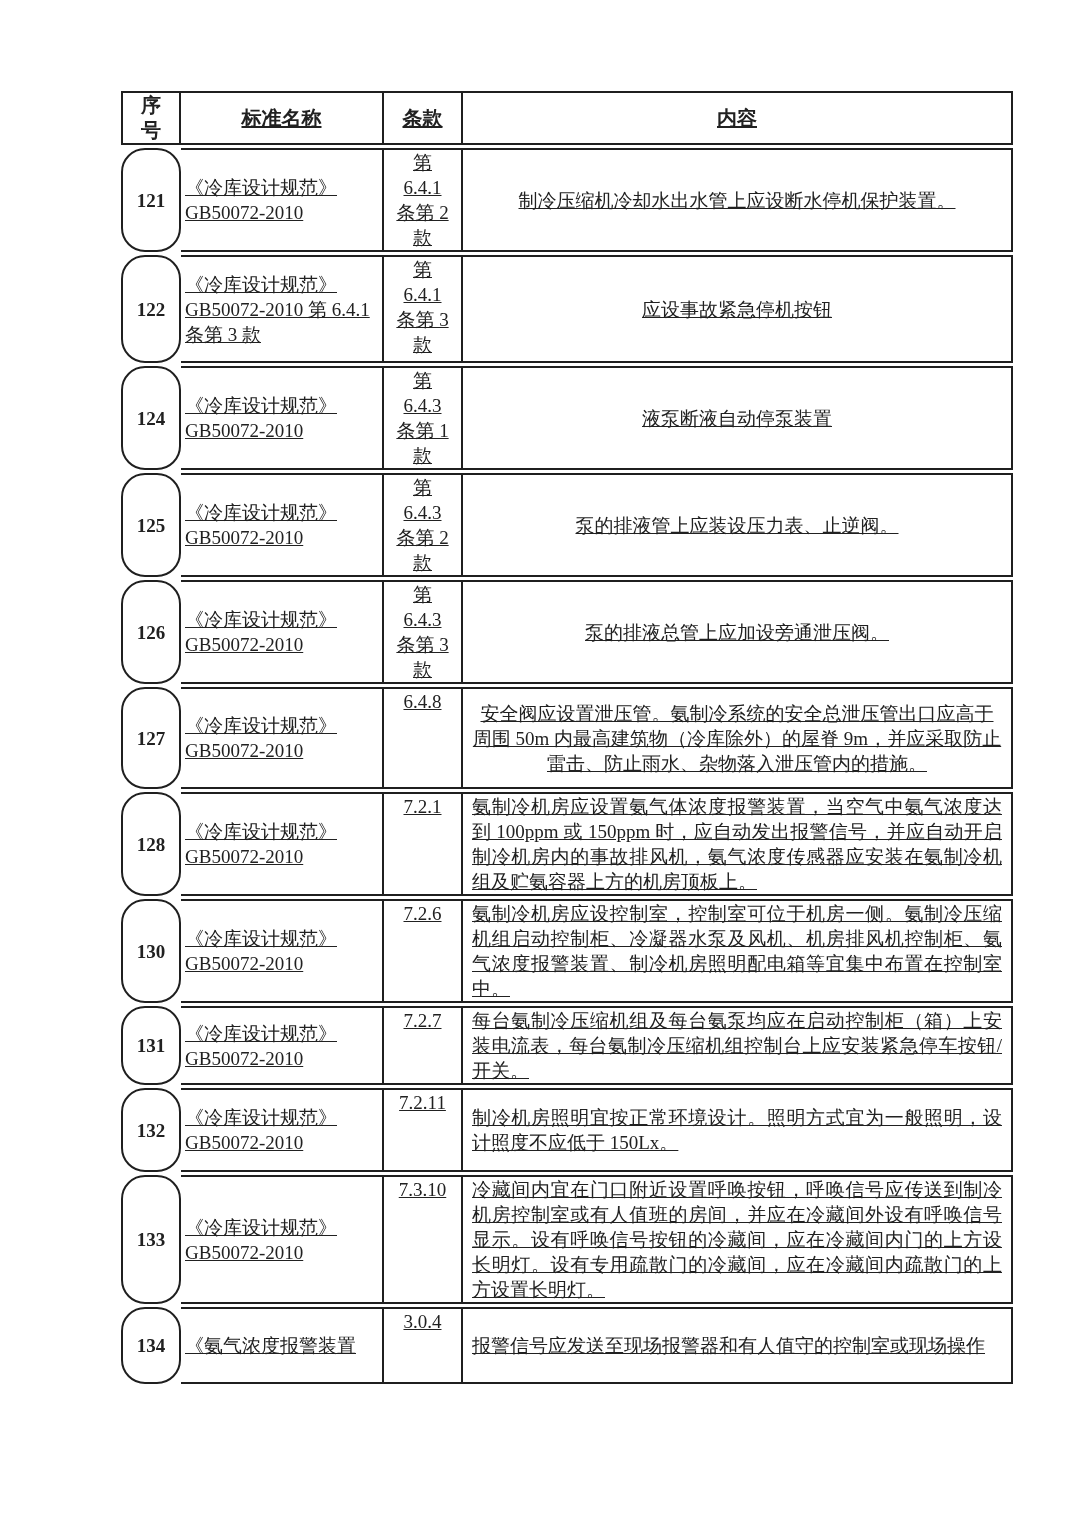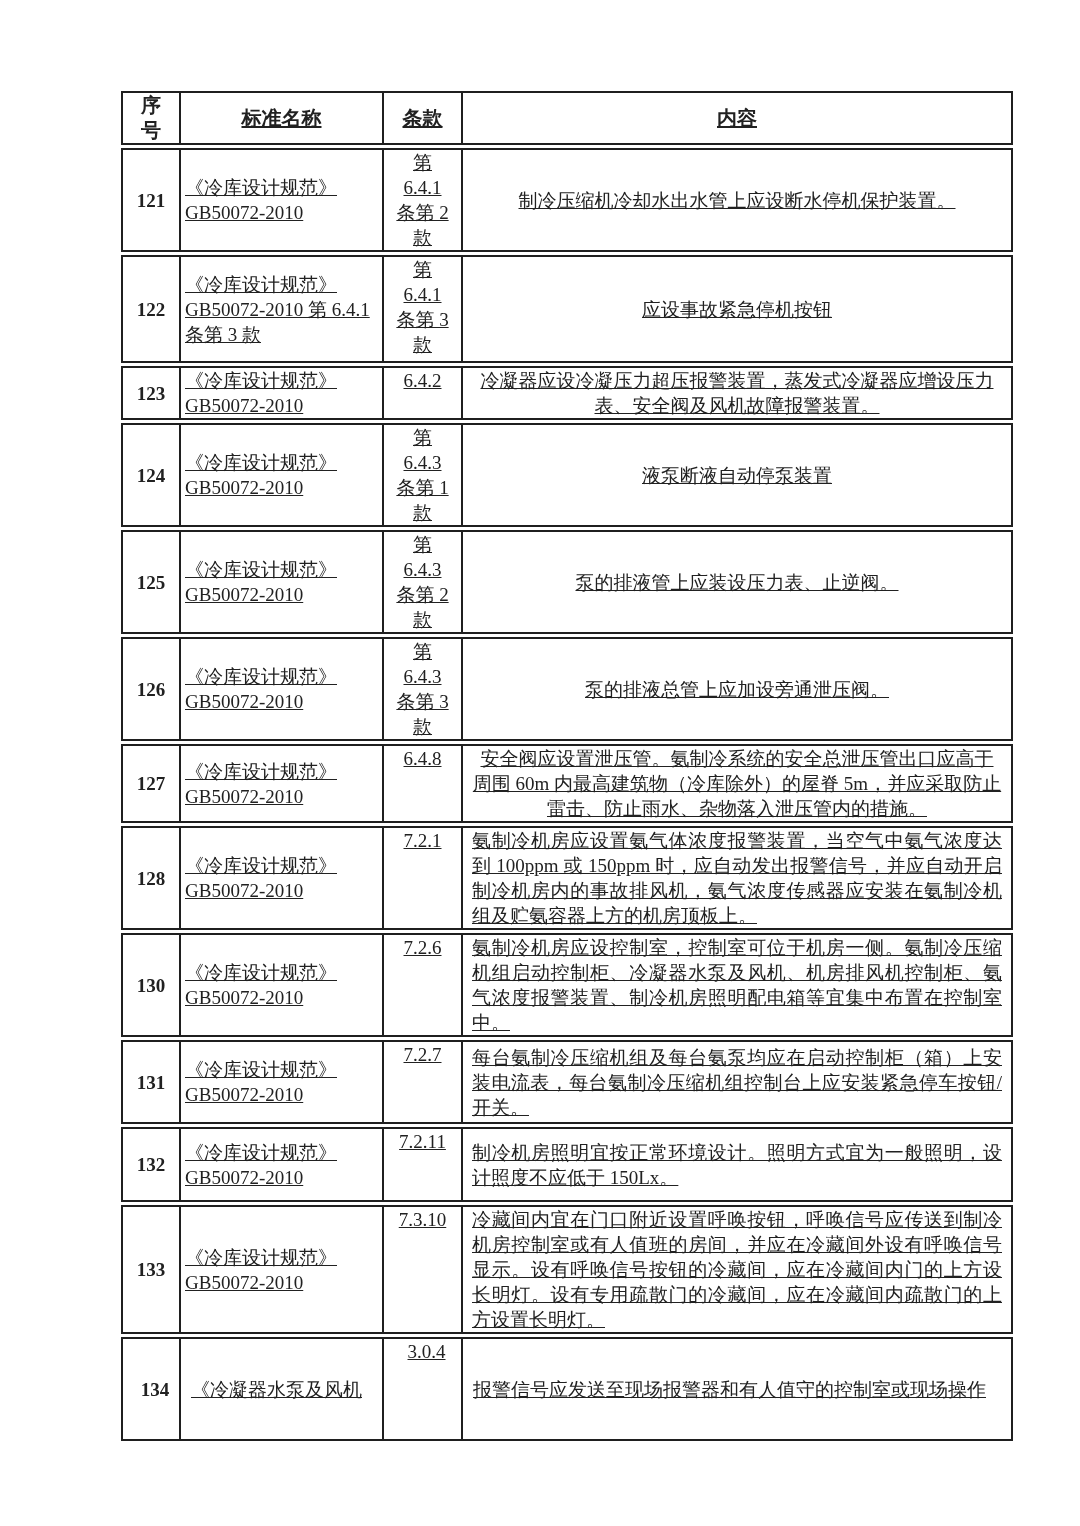--- a/index.html
+++ b/index.html
@@ -53,20 +53,21 @@
     white-space: pre-line;
     padding: 0 2px;
     height: 52px;
     font-size: 20px;
   }
   td.cell-no {
     font-weight: bold;
     text-align: center;
     vertical-align: middle;
     padding: 0 2px;
+    border-radius: 24px;
   }
   td.cell-std {
     text-align: left;
     vertical-align: middle;
     white-space: pre-line;
     padding: 0 4px;
   }
   td.cell-clause {
     text-align: center;
     vertical-align: top;
@@ -133,27 +134,20 @@
             <td class="cell-std">《冷库设计规范》
 GB50072-2010 第 6.4.1
 条第 3 款</td>
             <td class="cell-clause">第
 6.4.1
 条第 3
 款</td>
             <td class="cell-content center">应设事故紧急停机按钮</td>
           </tr>
           <tr>
-            <td class="cell-no">123</td>
-            <td class="cell-std">《冷库设计规范》
-GB50072-2010</td>
-            <td class="cell-clause">6.4.2</td>
-            <td class="cell-content center">冷凝器应设冷凝压力超压报警装置，蒸发式冷凝器应增设压力表、安全阀及风机故障报警装置。</td>
-          </tr>
-          <tr>
             <td class="cell-no">124</td>
             <td class="cell-std">《冷库设计规范》
 GB50072-2010</td>
             <td class="cell-clause">第
 6.4.3
 条第 1
 款</td>
             <td class="cell-content center">液泵断液自动停泵装置</td>
           </tr>
           <tr>
@@ -174,21 +168,21 @@
 6.4.3
 条第 3
 款</td>
             <td class="cell-content center">泵的排液总管上应加设旁通泄压阀。</td>
           </tr>
           <tr>
             <td class="cell-no">127</td>
             <td class="cell-std">《冷库设计规范》
 GB50072-2010</td>
             <td class="cell-clause">6.4.8</td>
-            <td class="cell-content center">安全阀应设置泄压管。氨制冷系统的安全总泄压管出口应高于周围 60m 内最高建筑物（冷库除外）的屋脊 5m，并应采取防止雷击、防止雨水、杂物落入泄压管内的措施。</td>
+            <td class="cell-content center">安全阀应设置泄压管。氨制冷系统的安全总泄压管出口应高于周围 50m 内最高建筑物（冷库除外）的屋脊 9m，并应采取防止雷击、防止雨水、杂物落入泄压管内的措施。</td>
           </tr>
           <tr>
             <td class="cell-no">128</td>
             <td class="cell-std">《冷库设计规范》
 GB50072-2010</td>
             <td class="cell-clause">7.2.1</td>
             <td class="cell-content left">氨制冷机房应设置氨气体浓度报警装置，当空气中氨气浓度达到 100ppm 或 150ppm 时，应自动发出报警信号，并应自动开启制冷机房内的事故排风机，氨气浓度传感器应安装在氨制冷机组及贮氨容器上方的机房顶板上。</td>
           </tr>
           <tr>
             <td class="cell-no">130</td>
@@ -213,20 +207,20 @@
           </tr>
           <tr>
             <td class="cell-no">133</td>
             <td class="cell-std">《冷库设计规范》
 GB50072-2010</td>
             <td class="cell-clause">7.3.10</td>
             <td class="cell-content left">冷藏间内宜在门口附近设置呼唤按钮，呼唤信号应传送到制冷机房控制室或有人值班的房间，并应在冷藏间外设有呼唤信号显示。设有呼唤信号按钮的冷藏间，应在冷藏间内门的上方设长明灯。设有专用疏散门的冷藏间，应在冷藏间内疏散门的上方设置长明灯。</td>
           </tr>
           <tr>
             <td class="cell-no">134</td>
-            <td class="cell-std">《冷凝器水泵及风机</td>
+            <td class="cell-std">《氨气浓度报警装置</td>
             <td class="cell-clause">3.0.4</td>
             <td class="cell-content left">报警信号应发送至现场报警器和有人值守的控制室或现场操作</td>
           </tr>
         </tbody>
     </table>
   </div>
 </div>
 
 </body></html>

